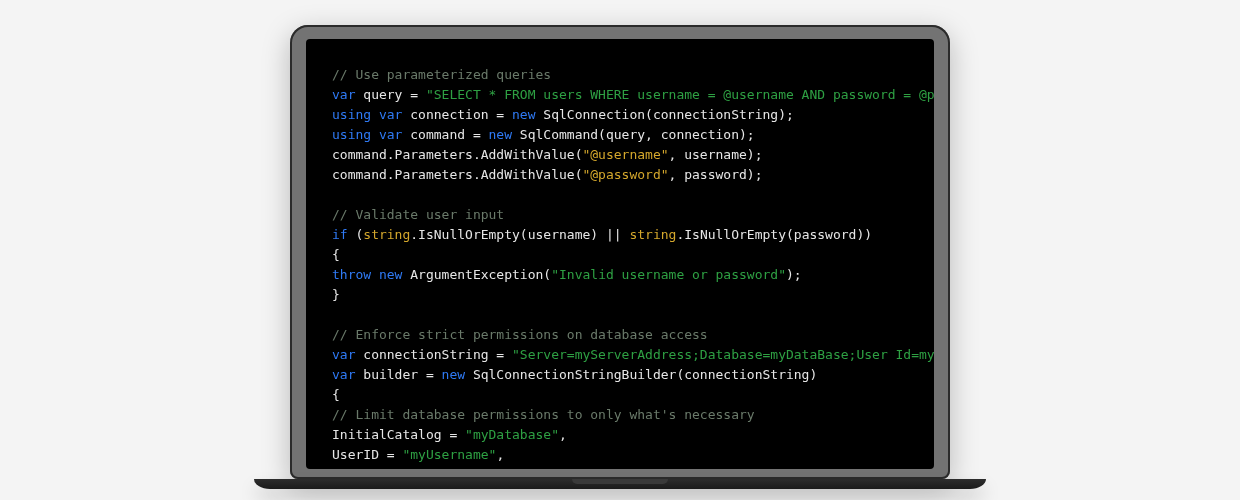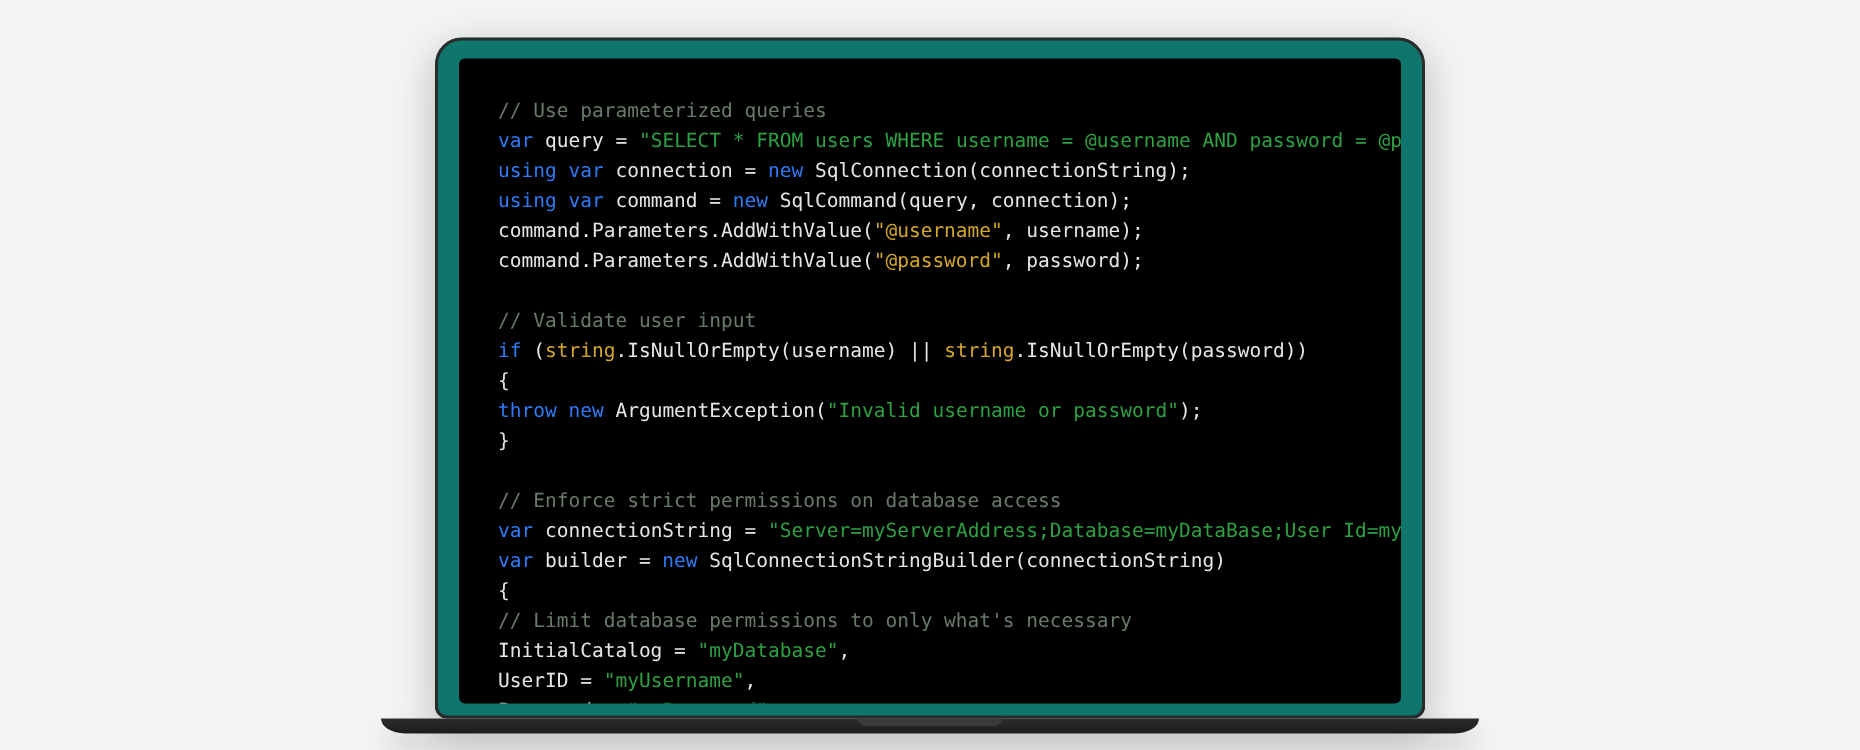--- a/index.html
+++ b/index.html
@@ -12,21 +12,21 @@
     position: relative;
   }
   .laptop {
     position: absolute;
     left: 50%;
     top: 25px;
     transform: translateX(-50%);
     width: 660px;
   }
   .screen-bezel {
-    background: #0f766e;
+    background: #737373;
     border-radius: 18px 18px 8px 8px;
     padding: 14px 16px 10px 16px;
     box-shadow: 0 8px 28px rgba(0,0,0,0.25), inset 0 0 0 2px #2b2b2b;
   }
   .screen {
     background: #000;
     height: 430px;
     border-radius: 4px;
     overflow: hidden;
     position: relative;

